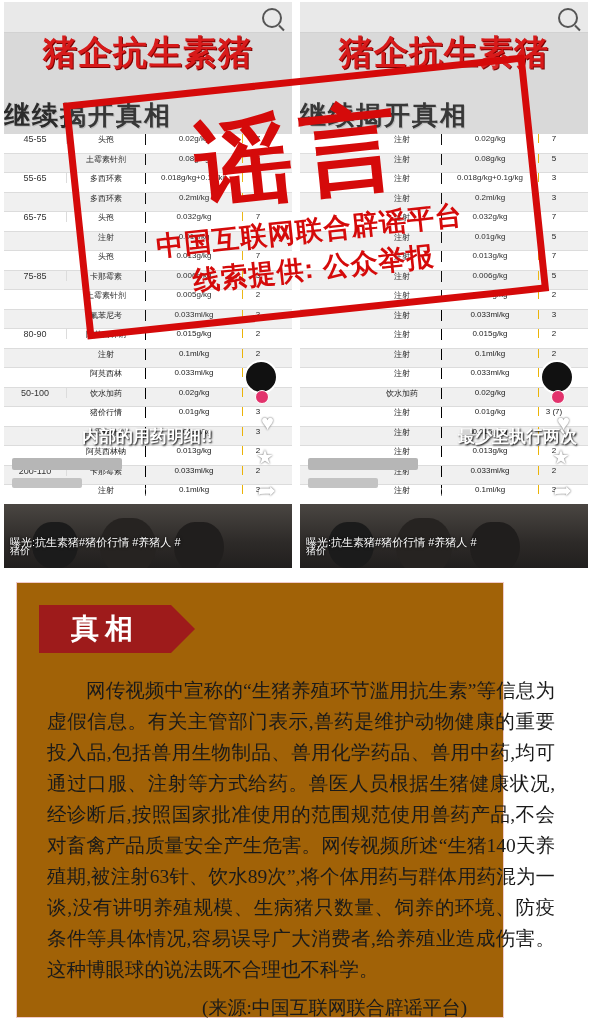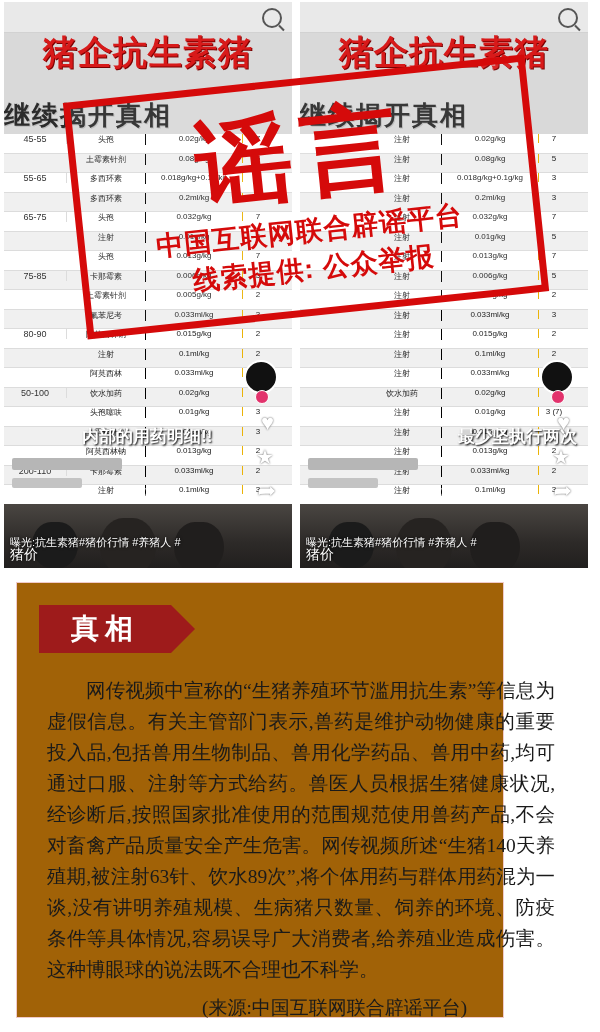--- a/index.html
+++ b/index.html
@@ -131,21 +131,21 @@
   }
   .p1{left:28px;}
   .p2{left:96px;bottom:-6px;width:56px;height:56px;background:#262321;}
   .p3{left:170px;bottom:-4px;width:50px;height:50px;background:#201e1d;}
   .caption{
     position:absolute;left:6px;bottom:18px;color:#fff;font-size:11px;
     font-family:"Liberation Sans", sans-serif;text-shadow:0 0 3px #000;z-index:3;
     white-space:nowrap;
   }
   .caption2{
-    position:absolute;left:6px;bottom:4px;color:#fff;font-size:14px;
+    position:absolute;left:6px;bottom:10px;color:#fff;font-size:10px;
     font-family:"Liberation Sans", sans-serif;text-shadow:0 0 3px #000;z-index:3;text-align:center;
   }
   .timecode{
     position:absolute;left:110px;bottom:70px;color:#fff;font-size:10px;opacity:.8;z-index:4;
     font-family:"Liberation Sans", sans-serif;
   }
 
   
   .stamp{
     position:absolute;left:74px;top:78px;width:464px;height:238px;
@@ -301,21 +301,21 @@
           <div class="c4">1</div>
         </div>
         <div class="row">
           <div class="c1">50-100</div>
           <div class="c2">饮水加药</div>
           <div class="c3">0.02g/kg</div>
           <div class="c4">1</div>
         </div>
         <div class="row">
           <div class="c1"></div>
-          <div class="c2">头孢噻呋</div>
+          <div class="c2">猪价行情</div>
           <div class="c3">0.01g/kg</div>
           <div class="c4">3</div>
         </div>
         <div class="row">
           <div class="c1"></div>
           <div class="c2">土霉素针剂</div>
           <div class="c3">0.015g/kg</div>
           <div class="c4">3</div>
         </div>
         <div class="row">

